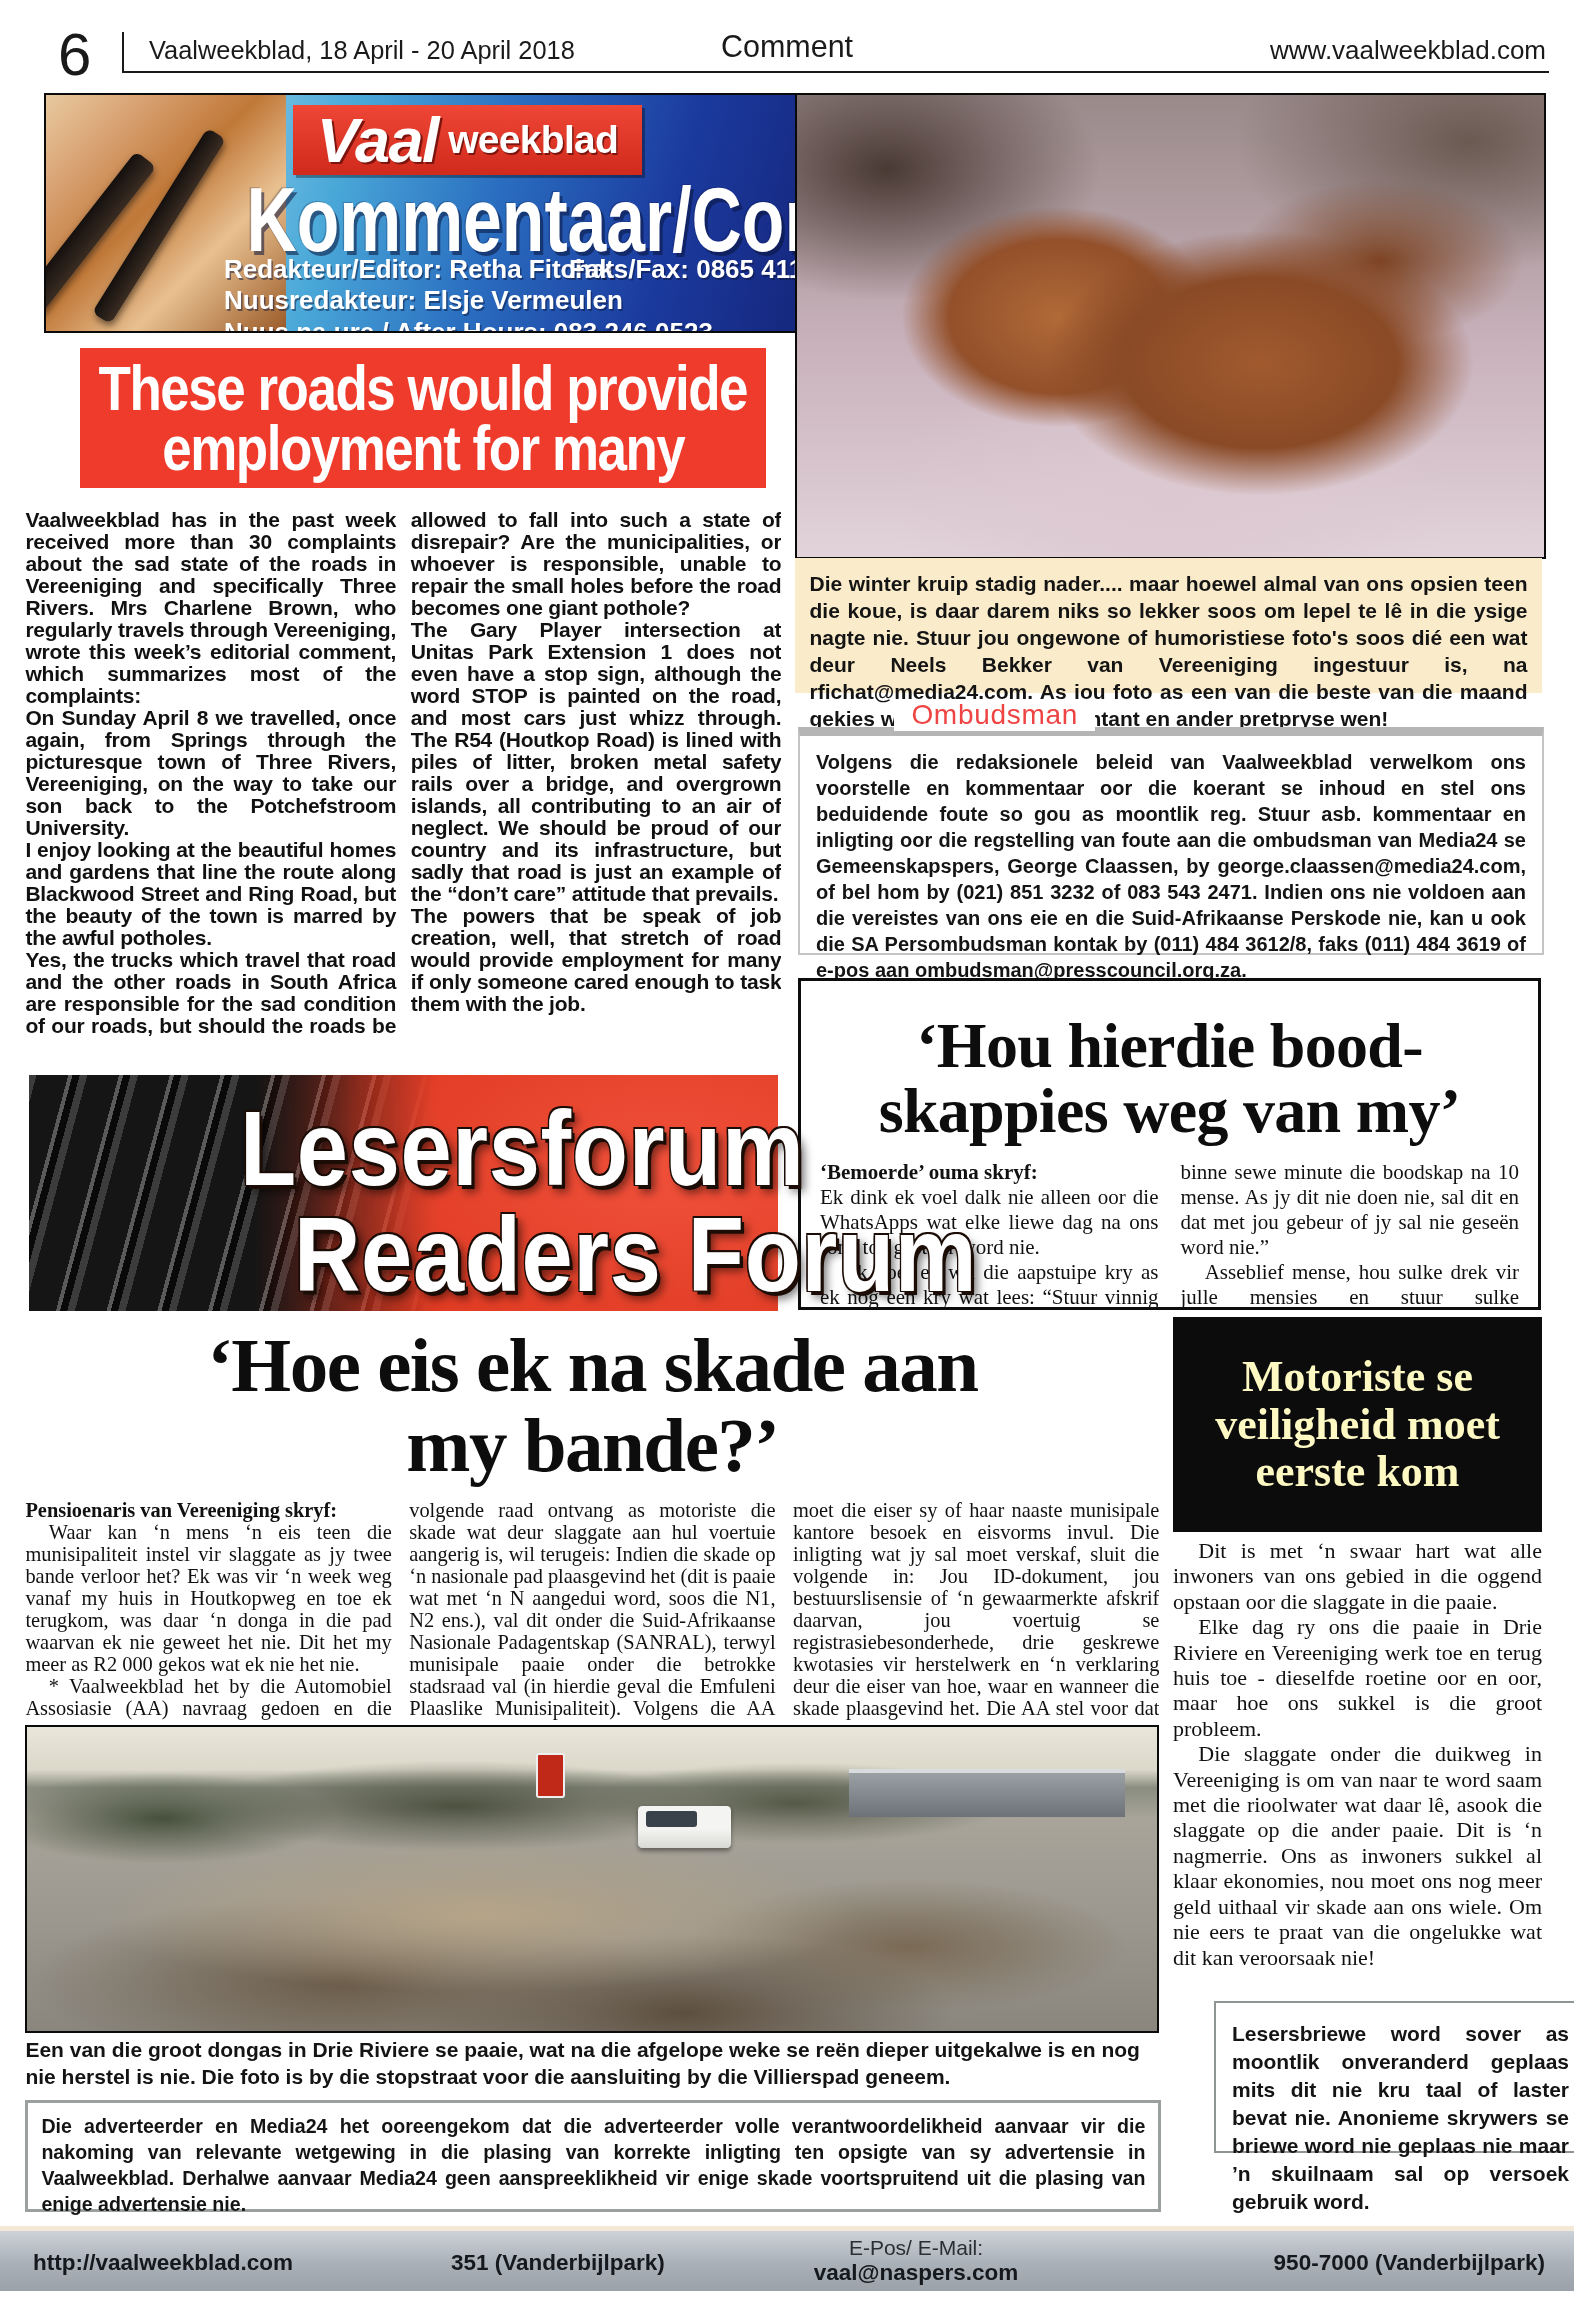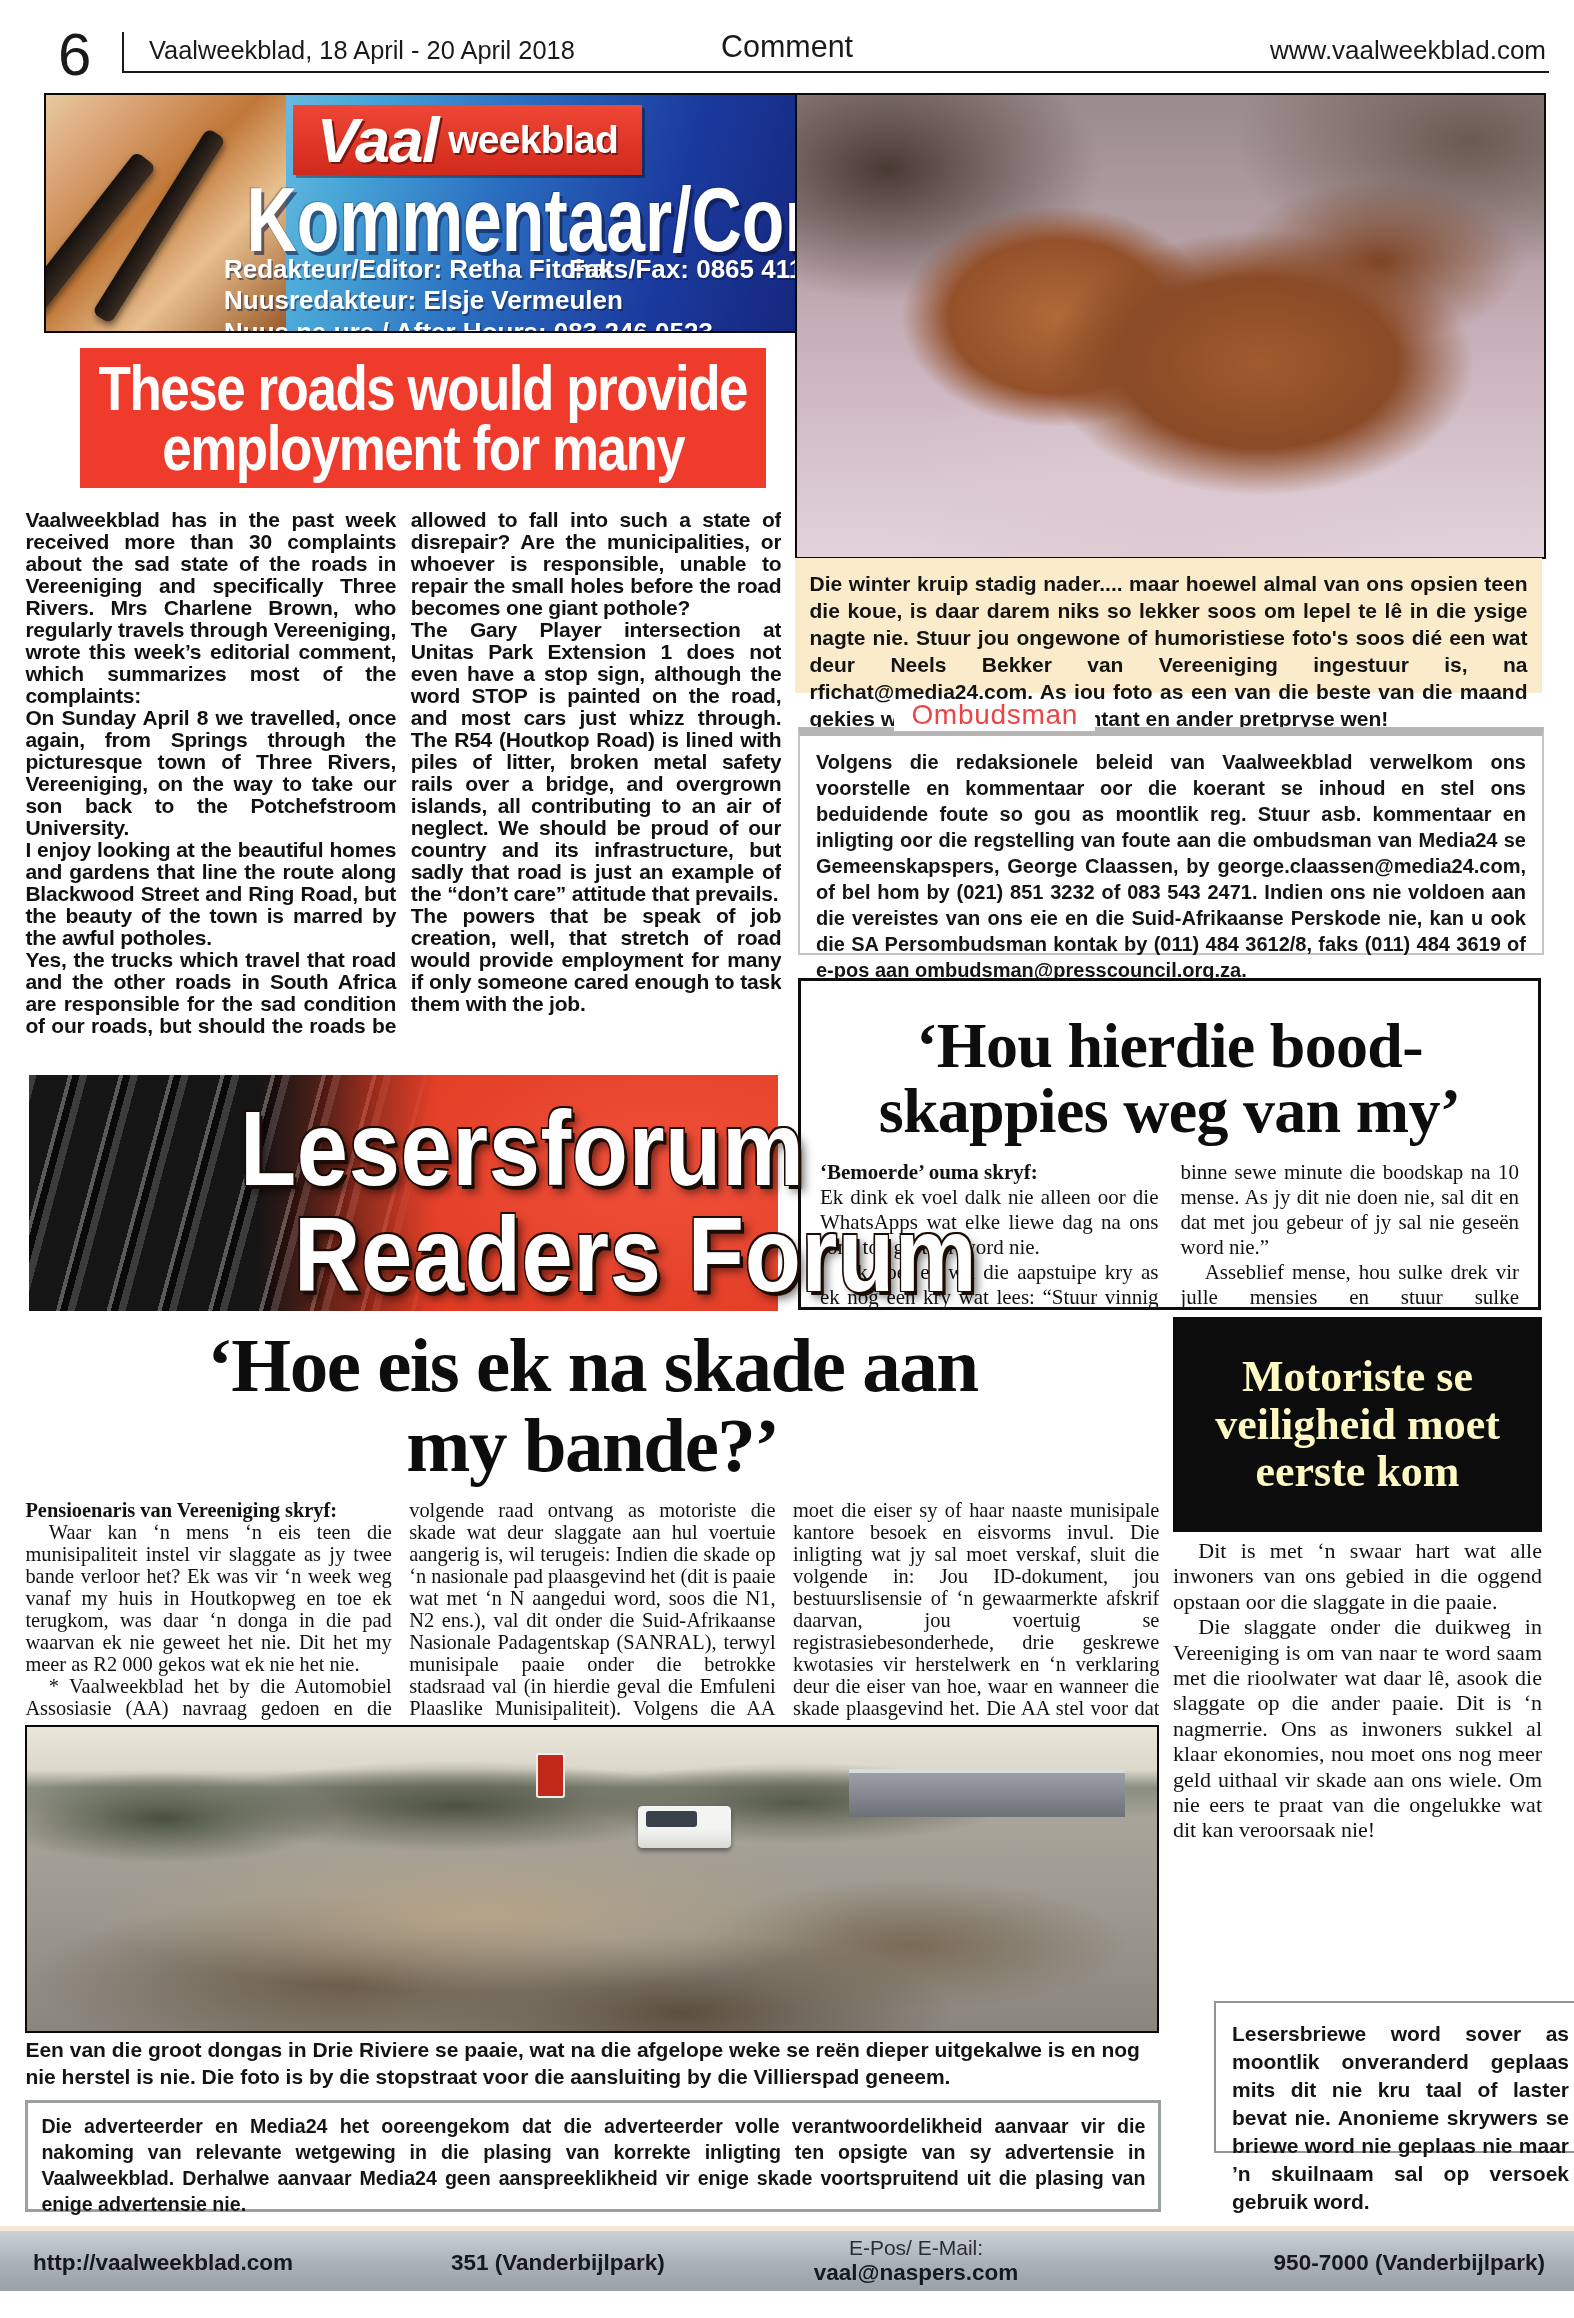--- a/index.html
+++ b/index.html
@@ -181,20 +181,21 @@
   </div>
 
   <div class="abs hoe-body serif" lang="af" style="left:25.4px;top:1499px;width:1134px;height:222px;">
     <p class="lead-in" style="font-family:'Liberation Serif',serif;">Pensioenaris van Vereeniging skryf:</p>
     <p class="indent">Waar kan ‘n mens ‘n eis teen die munisipaliteit instel vir slaggate as jy twee bande verloor het? Ek was vir ‘n week weg vanaf my huis in Houtkopweg en toe ek terugkom, was daar ‘n donga in die pad waarvan ek nie geweet het nie. Dit het my meer as R2 000 gekos wat ek nie het nie.</p>
     <p class="indent">* Vaalweekblad het by die Automobiel Assosiasie (AA) navraag gedoen en die volgende raad ontvang as motoriste die skade wat deur slaggate aan hul voertuie aangerig is, wil terugeis: Indien die skade op ‘n nasionale pad plaasgevind het (dit is paaie wat met ‘n N aangedui word, soos die N1, N2 ens.), val dit onder die Suid-Afrikaanse Nasionale Padagentskap (SANRAL), terwyl munisipale paaie onder die betrokke stadsraad val (in hierdie geval die Emfuleni Plaaslike Munisipaliteit). Volgens die AA moet die eiser sy of haar naaste munisipale kantore besoek en eisvorms invul. Die inligting wat jy sal moet verskaf, sluit die volgende in: Jou ID-dokument, jou bestuurslisensie of ‘n gewaarmerkte afskrif daarvan, jou voertuig se registrasiebesonderhede, drie geskrewe kwotasies vir herstelwerk en ‘n verklaring deur die eiser van hoe, waar en wanneer die skade plaasgevind het.  Die AA stel voor dat eisers hul eis ook ondersteun met foto’s van die skade aan die voertuig, sowel as van die betrokke slaggat. (Red).</p>
   </div>
 
   <div class="abs moto-body serif" lang="af" style="left:1173px;top:1538px;width:369px;height:460px;">
     <p class="indent">Dit is met ‘n swaar hart wat alle inwoners van ons gebied in die oggend opstaan oor die slaggate in die paaie.</p>
+    <p class="indent">Elke dag ry ons die paaie in Drie Riviere en Vereeniging werk toe en terug huis toe - dieselfde roetine oor en oor, maar hoe ons sukkel is die groot probleem.</p>
     <p class="indent">Die slaggate onder die duikweg in Vereeniging is om van naar te word saam met die rioolwater wat daar lê, asook die slaggate op die ander paaie. Dit is ‘n nagmerrie. Ons as inwoners sukkel al klaar ekonomies, nou moet ons nog meer geld uithaal vir skade aan ons wiele. Om nie eers te praat van die ongelukke wat dit kan veroorsaak nie!</p>
 
   </div>
 
   <div class="abs road photo-frame" style="left:25.4px;top:1725px;width:1130px;height:304px;">
     <div class="abs building" style="left:822px;top:42px;width:276px;height:44px;"></div>
     <div class="abs van" style="left:611px;top:79px;width:93px;height:42px;">
         <span class="win"></span>
       </div>
     <div class="abs signred" style="left:509px;top:26px;width:25px;height:41px;"></div>

